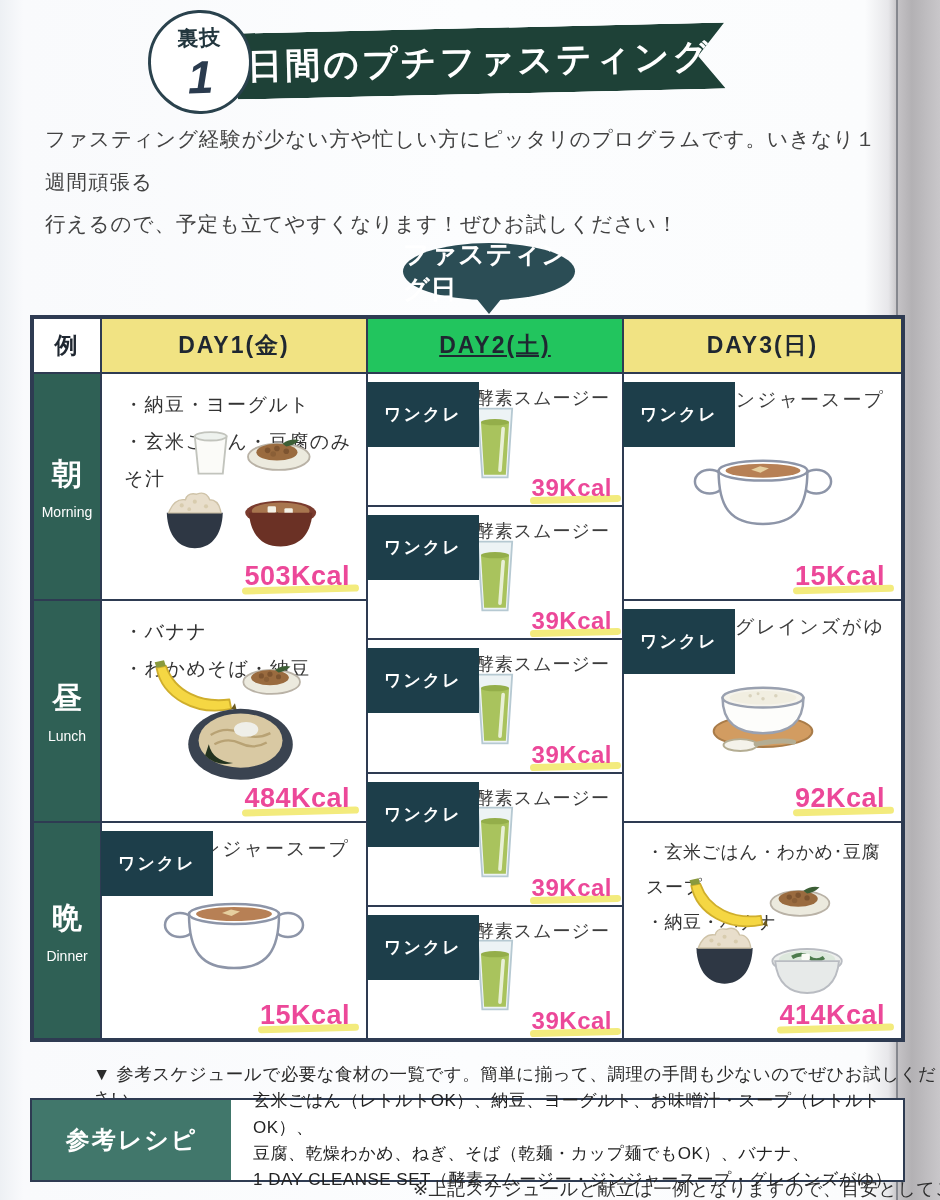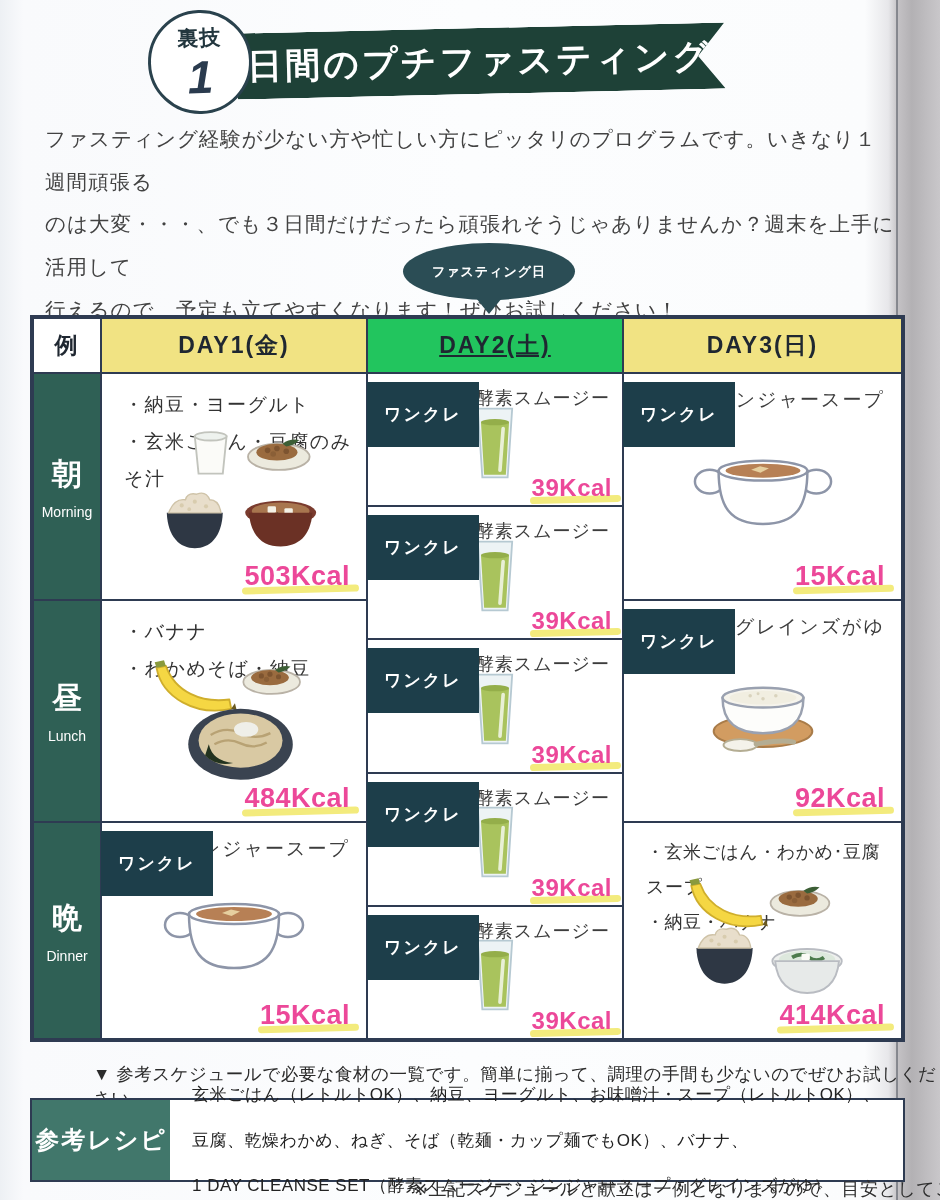--- a/index.html
+++ b/index.html
@@ -42,21 +42,21 @@
   
   .bubble {
     position:absolute; left:403px; top:243px; width:172px; height:57px;
     background:#2b4d55; border-radius:50%;
     display:flex; align-items:center; justify-content:center;
   }
   .bubble::after {
     content:""; position:absolute; left:50%; bottom:-14px; transform:translateX(-50%);
     border:13px solid transparent; border-top:16px solid #2b4d55; border-bottom:0;
   }
-  .bubble span { color:#fff; font-size:13px; font-weight:bold; letter-spacing:1px; }
+  .bubble span { color:#fff; font-size:26px; font-weight:bold; letter-spacing:1px; }
 
   
   .meal-table {
     position:absolute; left:30px; top:315px; width:875px; height:727px;
     display:grid;
     grid-template-columns:68px 266px 256px 1fr;
     grid-template-rows:55px 227px 222px 1fr;
     background:#fff; border:3px solid #2e3b52;
   }
   .tcell { border:1.5px solid #2e3b52; position:relative; background:#fff; overflow:visible; }
@@ -93,24 +93,24 @@
 
   .illus { position:absolute; left:0; right:0; display:flex; align-items:center; justify-content:center; }
   .illus-full   { top:40px; bottom:40px; }
   .illus-photo  { top:62px; bottom:42px; }
   .illus-smooth { top:30px; bottom:24px; }
 
   
   .note { position:absolute; left:93px; top:1062px; font-size:17.5px; color:#2b2b2b; letter-spacing:0.5px; font-weight:500; }
   .recipes { position:absolute; left:30px; top:1098px; width:875px; height:84px; display:flex; border:2.5px solid #2e3b52; background:#fff; }
   .recipes-label {
-    width:138px; background:#41776b; display:flex; align-items:center; justify-content:center;
+    width:199px; background:#41776b; display:flex; align-items:center; justify-content:center;
     color:#fff; font-size:24px; font-weight:bold; letter-spacing:2px; flex-shrink:0;
   }
-  .recipes-body { flex:1; padding:8px 8px 6px 22px; display:flex; flex-direction:column; justify-content:center;gap:19px; }
+  .recipes-body { flex:1; padding:8px 8px 6px 22px; display:flex; flex-direction:column; justify-content:center; }
   .recipes-body span { display:block; font-size:17px; line-height:1.55; color:#222; letter-spacing:0.5px; font-weight:500; }
   .footnote { position:absolute; left:413px; top:1177px; font-size:18px; color:#2e2e2e; letter-spacing:0.5px; font-weight:500; white-space:nowrap; }
 </style>
 </head>
 <body>
 
 <svg width="0" height="0" style="position:absolute">
   <defs>
     <g id="g-smoothie">
       <path d="M13 4 H51 L46 80 H18 Z" fill="#edf3f5" stroke="#b6c9d2" stroke-width="2"></path>
@@ -169,21 +169,20 @@
   <div class="ribbon">
     <div class="ribbon-title">3日間のプチファスティング</div>
   </div>
   <div class="circle-badge">
     <div class="badge-top">裏技</div>
     <div class="badge-num">1</div>
   </div>
 
   <div class="intro">
     <span>ファスティング経験が少ない方や忙しい方にピッタリのプログラムです。いきなり１週間頑張る</span>
-    <span>のは大変・・・、でも３日間だけだったら頑張れそうじゃありませんか？週末を上手に活用して</span>
     <span>行えるので、予定も立てやすくなります！ぜひお試しください！</span>
   </div>
 
   <div class="bubble">
     <span>ファスティング日</span>
   </div>
 
   <div class="meal-table">
 
     <div class="tcell hdr">例</div>

